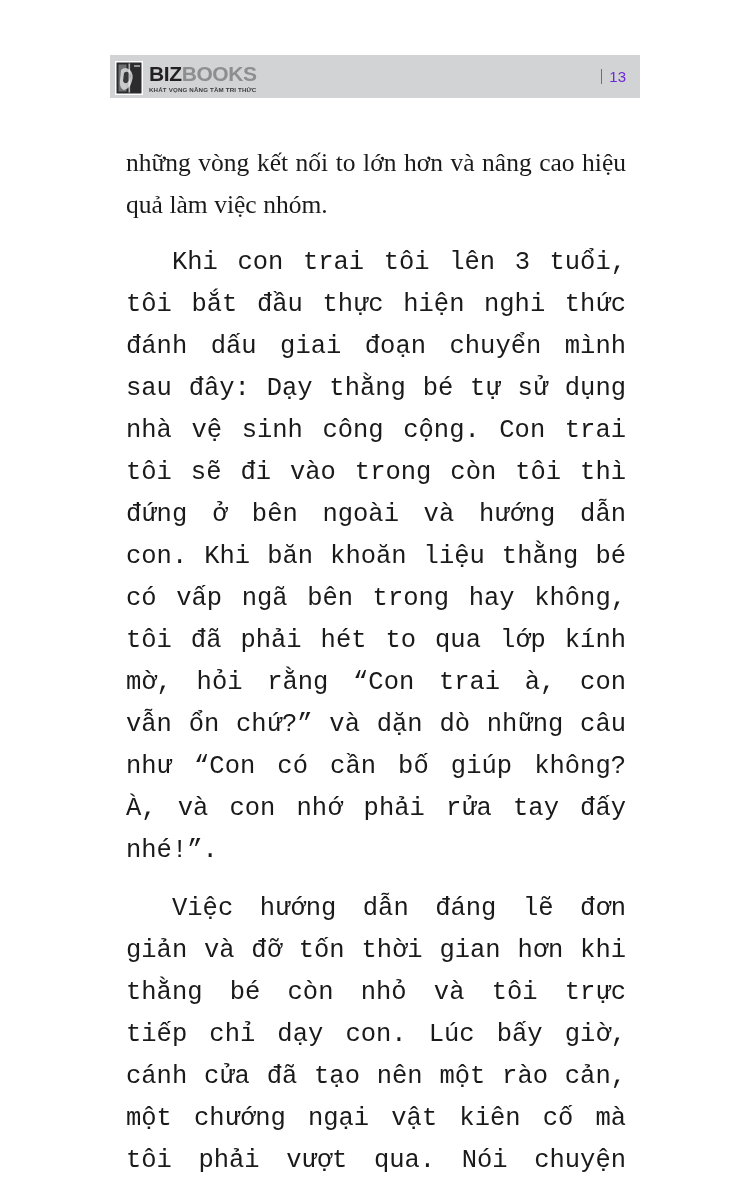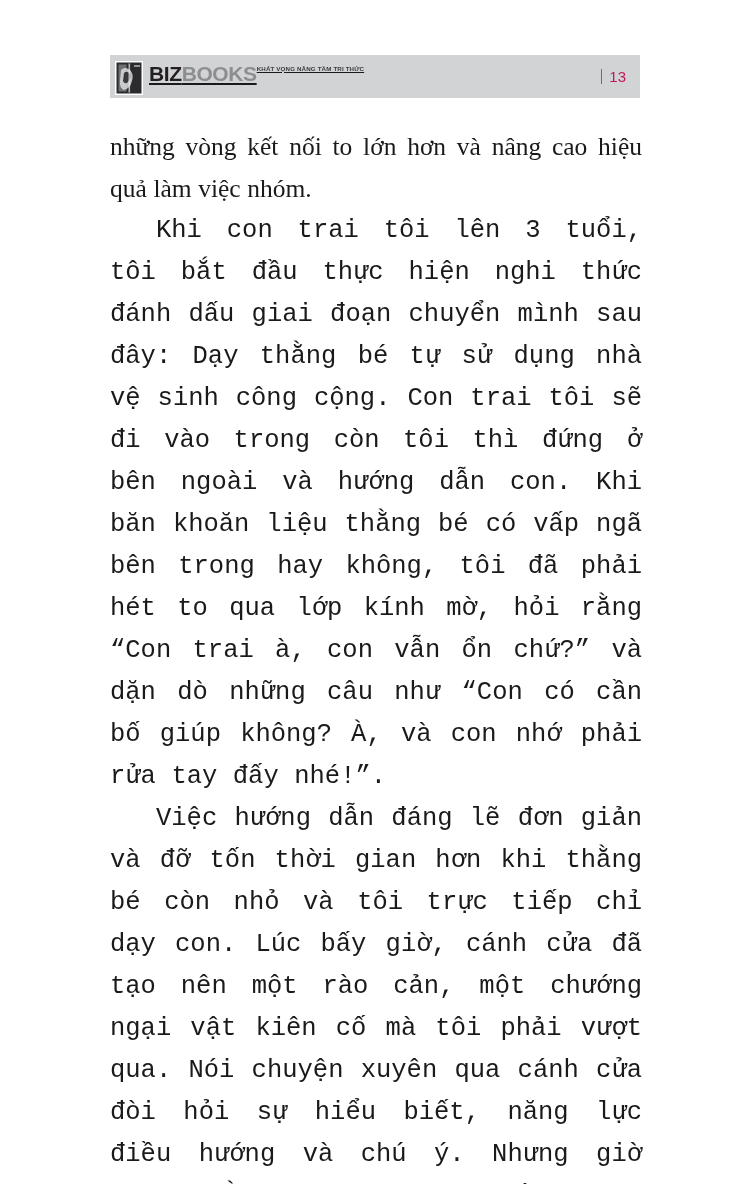--- a/index.html
+++ b/index.html
@@ -49,24 +49,23 @@
     width: 28px;
     height: 34px;
     flex: 0 0 28px;
     position: relative;
     margin-top: 2px;
   }
   .brand-mark svg { display: block; }
 
   .brand-text {
     display: flex;
-    flex-direction: row;
+    flex-direction: column;
     justify-content: center;
     padding-top: 4px;
-    text-decoration: underline;
   }
 
   .wordmark {
     font-family: "Liberation Sans", "DejaVu Sans", sans-serif;
     font-weight: bold;
     font-size: 21px;
     line-height: 21px;
     letter-spacing: -0.4px;
     white-space: nowrap;
   }
@@ -80,21 +79,21 @@
     line-height: 9px;
     letter-spacing: 0.15px;
     color: #3b3b3d;
     white-space: nowrap;
     margin-top: 1px;
   }
 
   .folio {
     font-family: "Liberation Sans", "DejaVu Sans", sans-serif;
     font-size: 15px;
-    color: #be185d;
+    color: #6d28d9;
     display: flex;
     align-items: center;
     gap: 7px;
     white-space: nowrap;
   }
   .folio .rule {
     display: inline-block;
     width: 1.5px;
     height: 15px;
     background: #6d6e70;
@@ -102,21 +101,21 @@
 
   
   .content {
     position: absolute;
     left: 110px;
     top: 126px;
     width: 532px;
   }
 
   .content p {
-    margin: 0;
+    margin: 16px;
     font-size: 25.5px;
     line-height: 42px;
     text-align: justify;
     text-justify: inter-word;
     color: #1a1a1a;
     word-spacing: 0.2px;
   }
   .content p.indent {
     text-indent: 46px;
     font-family: Liberation Mono, monospace;

